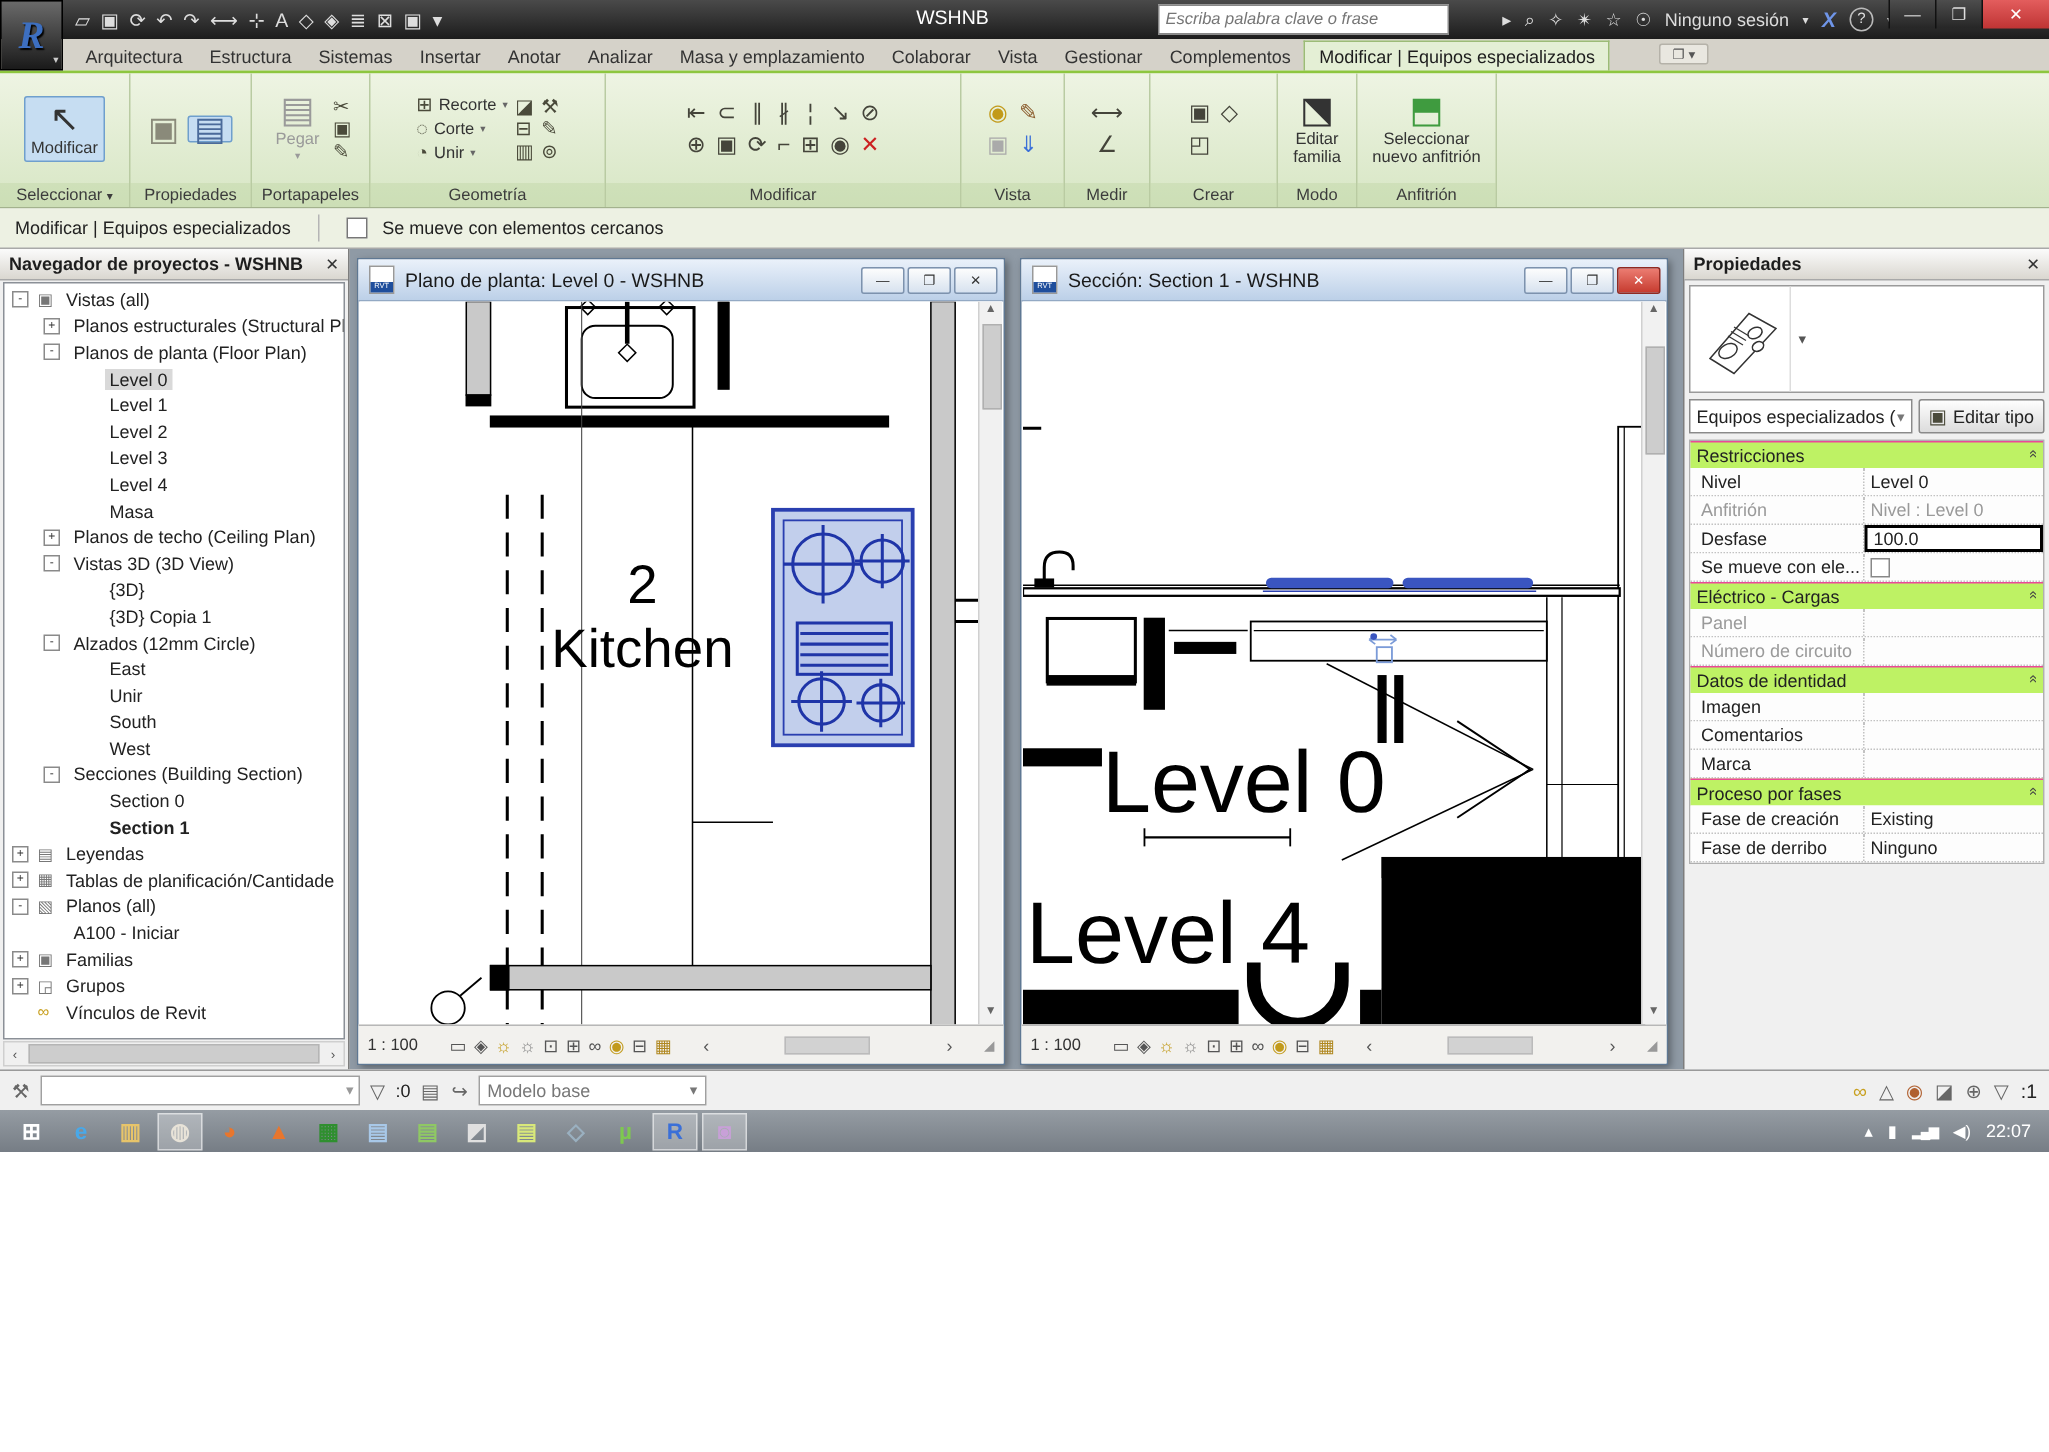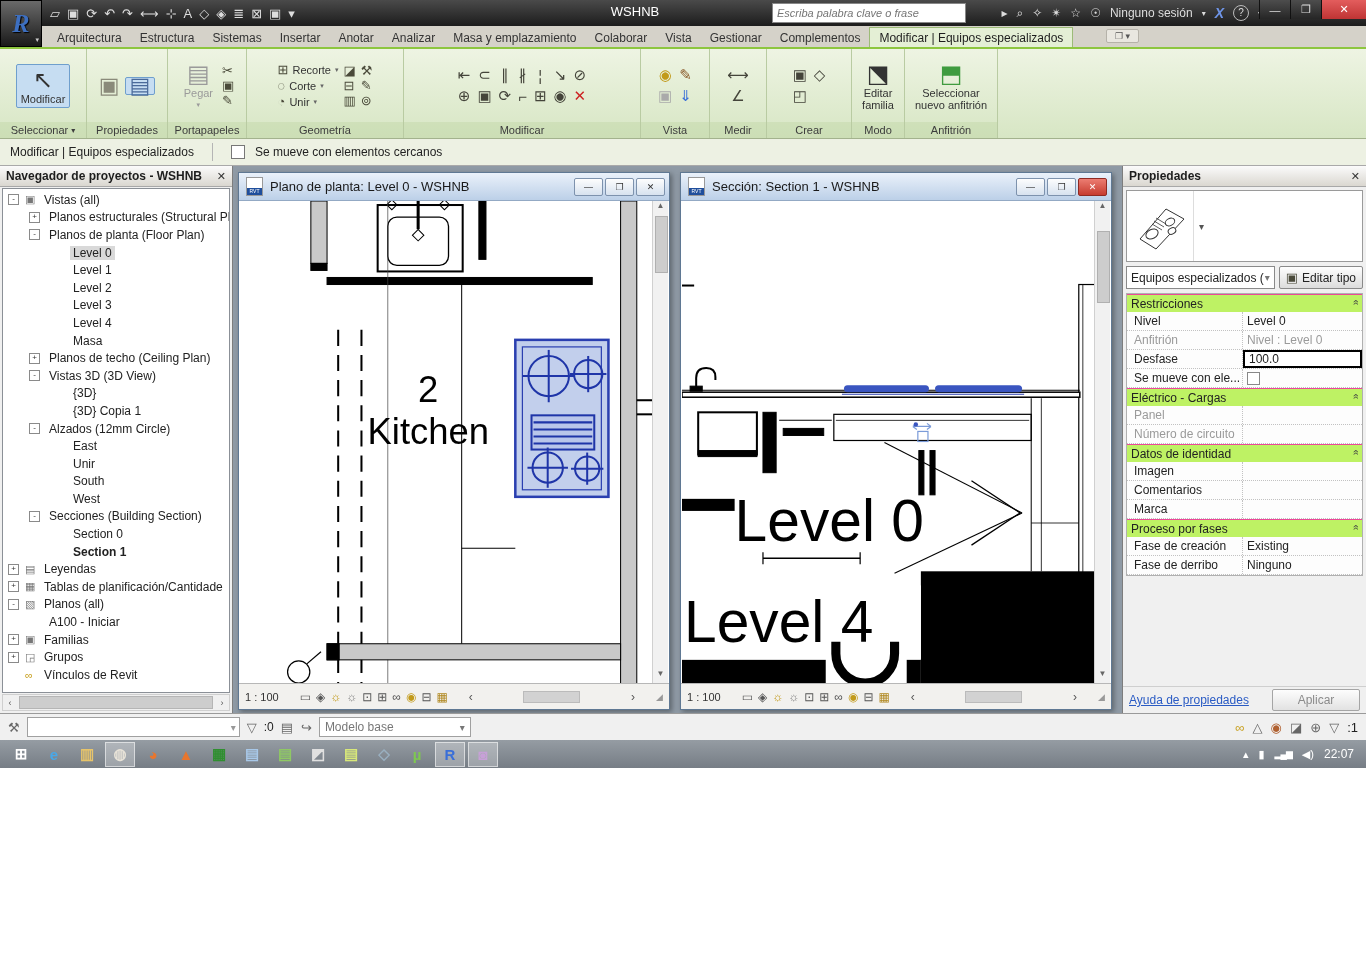--- a/index.html
+++ b/index.html
@@ -930,24 +930,20 @@
             <span class="pvalue">Existing</span>
 
           </div>
 
           <div class="prow kind-row">
             <span class="plabel">Fase de derribo</span>
             <span class="pvalue">Ninguno</span>
 
           </div>
         </div>
-      <div class="pfoot">
-        <span class="plink">Ayuda de propiedades</span>
-        <span class="applybtn">Aplicar</span>
-      </div>
     </div>
   </div>
 
   <div class="statusbar">
     <span class="sicon">⚒</span>
     <span class="scombo">
       <span>▾</span>
     </span>
     <span class="sicon">▽</span>
     <span>:0</span>

